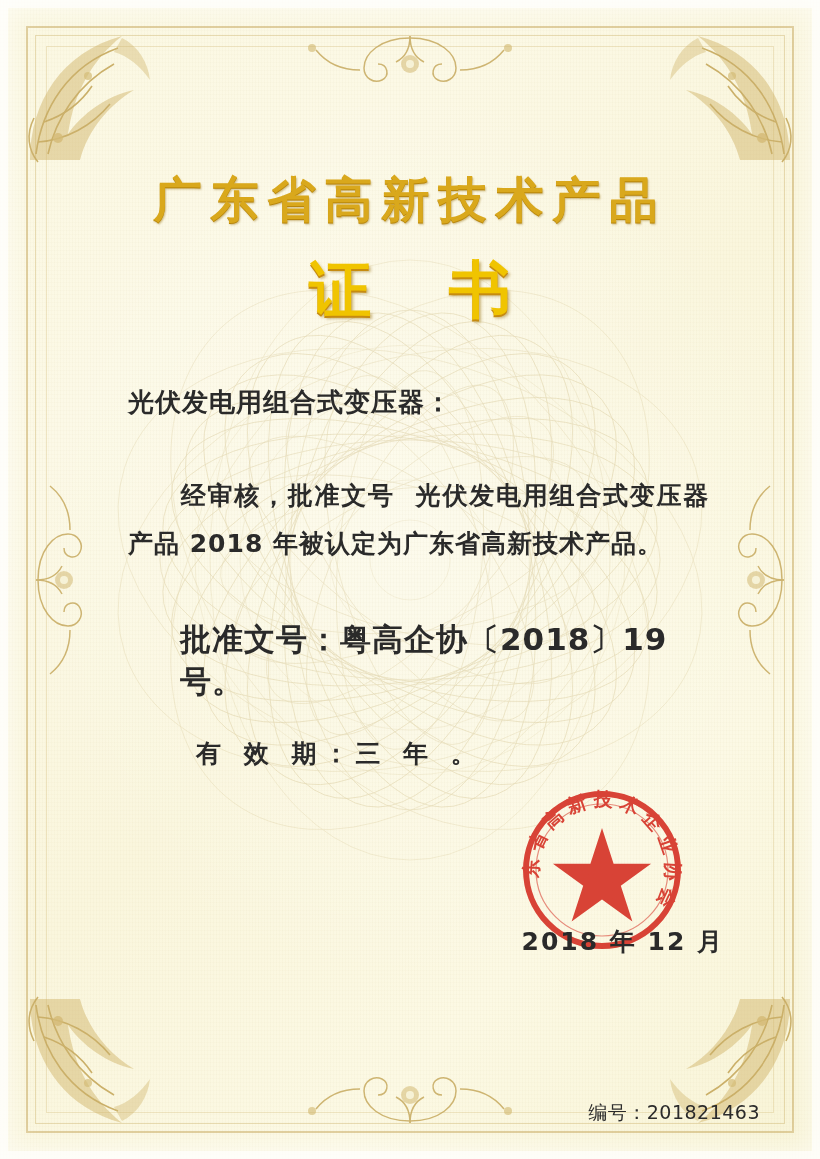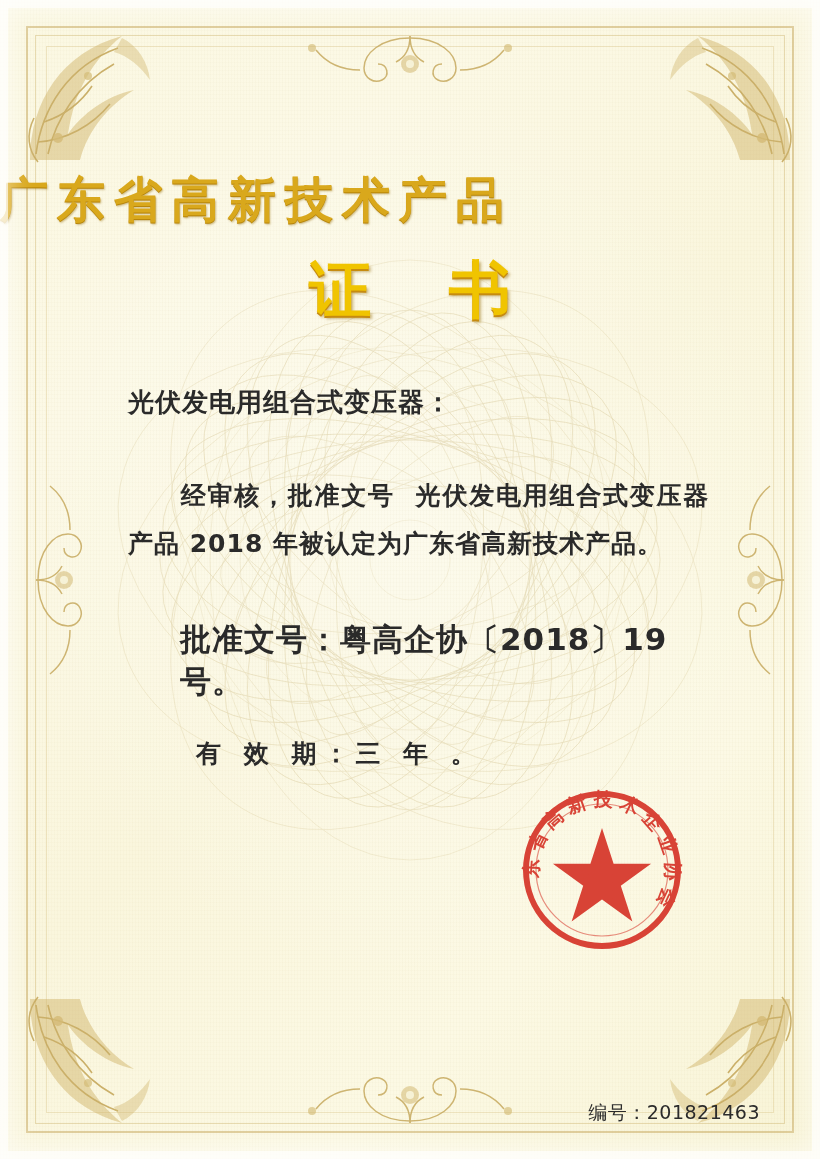--- a/index.html
+++ b/index.html
@@ -105,21 +105,21 @@
   .content {
     position: absolute;
     inset: 0;
   }
 
   .title-main {
     position: absolute;
     top: 168px;
     left: 0;
     right: 0;
-    text-align: left;
+    text-align: center;
     font-family: "DejaVu Serif", "Liberation Serif", serif;
     font-weight: bold;
     font-size: 48px;
     letter-spacing: 9px;
     color: #d9a81c;
     text-shadow:
       0 1px 0 #b8860b,
       1px 2px 2px rgba(150,110,10,0.45);
     white-space: nowrap;
   }
@@ -410,18 +410,19 @@
       <g opacity="0.88">
         <circle cx="90" cy="90" r="76" fill="none" stroke="#d42b1f" stroke-width="6"></circle>
         <circle cx="90" cy="90" r="66" fill="none" stroke="#d42b1f" stroke-width="1.2" opacity="0.6"></circle>
         <text font-family="'DejaVu Sans','Liberation Sans',sans-serif" font-size="19" font-weight="bold" fill="#d42b1f" letter-spacing="6">
           <textPath href="#sealArc" startOffset="26%" text-anchor="middle">广东省高新技术企业协会</textPath>
         </text>
         <polygon fill="#d42b1f" points="90,48 101.6,83.7 139.1,83.7 108.8,105.7 120.4,141.4 90,119.4 59.6,141.4 71.2,105.7 40.9,83.7 78.4,83.7"></polygon>
       </g>
     </svg>
 
+    <div class="date">2018 年 12 月</div>
 
     <div class="serial">编号：201821463</div>
   </div>
 
   <div class="edge-shade"></div>
 </div>
 
 </body></html>

